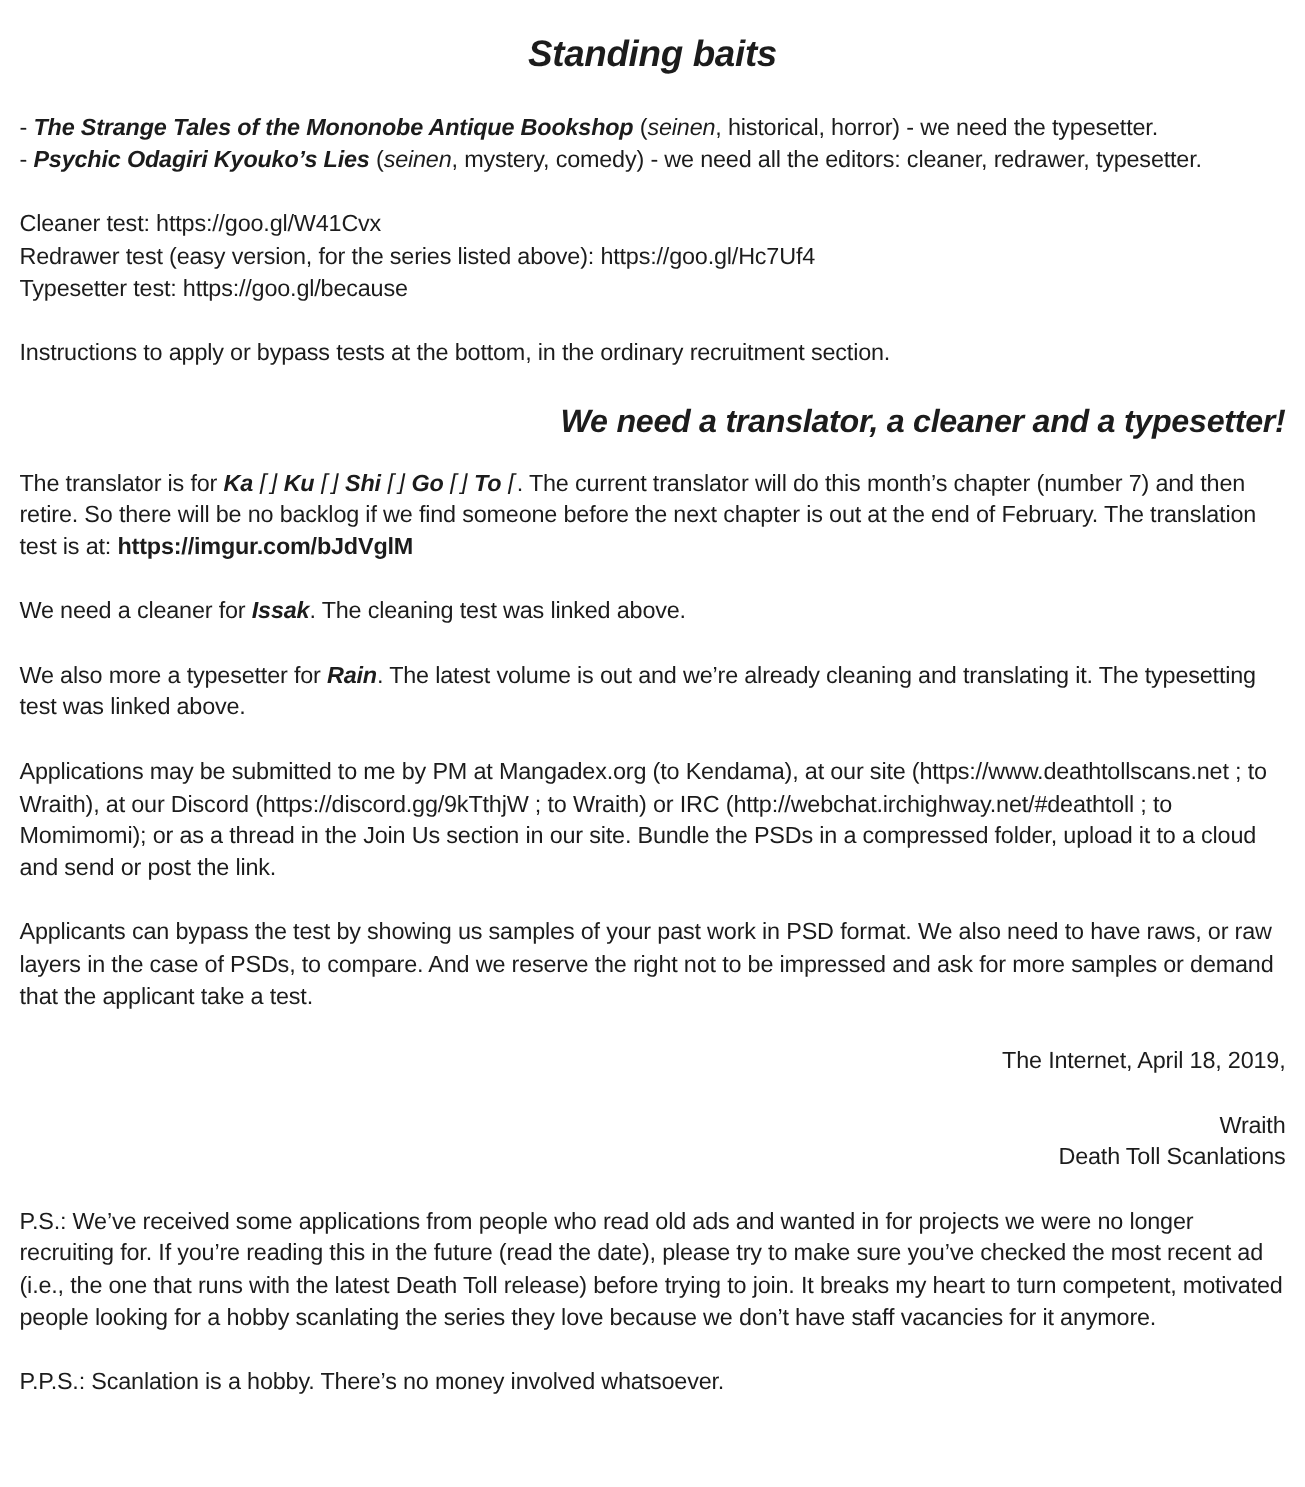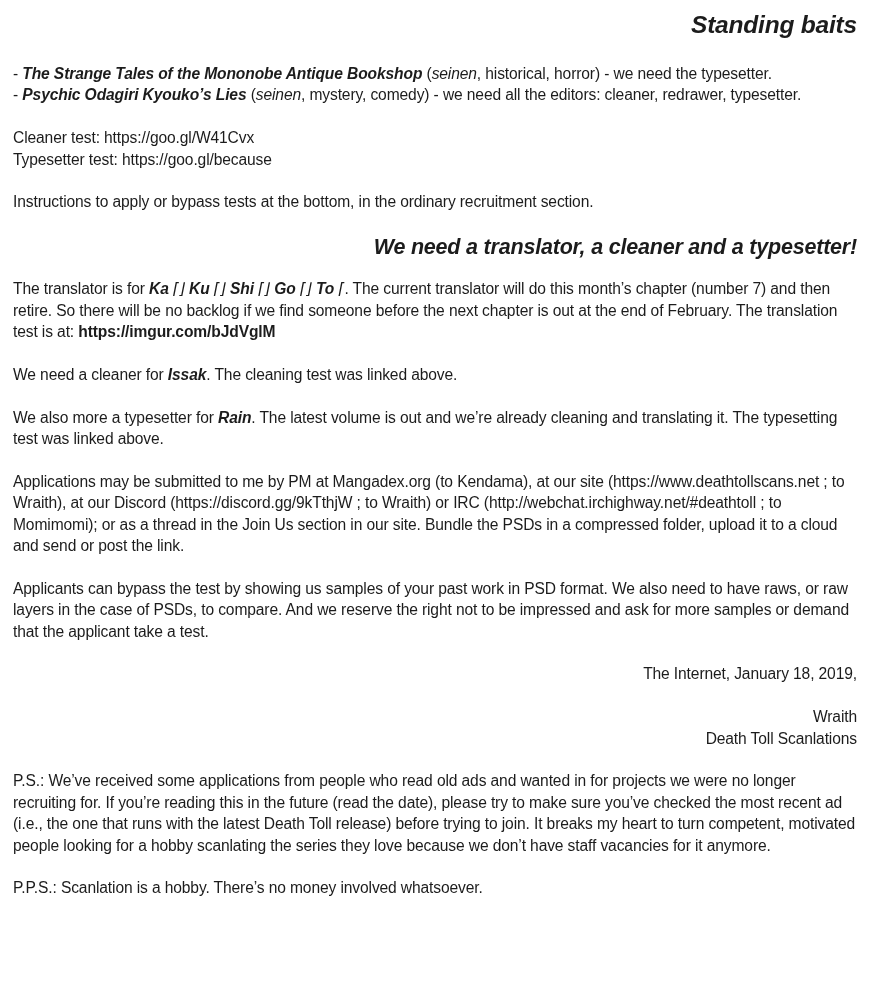--- a/index.html
+++ b/index.html
@@ -11,22 +11,22 @@
     padding: 6px 13px 0 13px;
     overflow: hidden;
     background: #ffffff;
     color: #1c1c1c;
     font-family: "Liberation Sans", "DejaVu Sans", sans-serif;
     font-size: 15.6px;
     line-height: 21.4px;
     letter-spacing: -0.12px;
   }
   .doc-title {
-    margin: 4px 0 23px 0;
-    text-align: right;
+    margin: 16px 0 23px 0;
+    text-align: center;
     font-size: 24.5px;
     line-height: 30px;
     font-weight: bold;
     font-style: italic;
     letter-spacing: -0.2px;
   }
   .section-heading {
     margin: 17px 0 18px 0;
     text-align: right;
     font-size: 21.5px;
@@ -51,38 +51,39 @@
   <h1 class="doc-title">Standing baits</h1>
 
 
   <div class="block">
     <span class="line"><span>- </span><span class="run-bi">The Strange Tales of the Mononobe Antique Bookshop</span><span> (</span><span class="run-i">seinen</span><span>, historical, horror) - we need the typesetter.</span></span>
     <span class="line"><span>- </span><span class="run-bi">Psychic Odagiri Kyouko’s Lies</span><span> (</span><span class="run-i">seinen</span><span>, mystery, comedy) - we need all the editors: cleaner, redrawer, typesetter.</span></span>
   </div>
 
   <div class="block">
     <span class="line">Cleaner test: https://goo.gl/W41Cvx</span>
+    <span class="line">Redrawer test (easy version, for the series listed above): https://goo.gl/Hc7Uf4</span>
     <span class="line">Typesetter test: https://goo.gl/because</span>
   </div>
 
   <p>Instructions to apply or bypass tests at the bottom, in the ordinary recruitment section.</p>
 
   <h2 class="section-heading">We need a translator, a cleaner and a typesetter!</h2>
 
   <p><span>The translator is for </span><span class="run-bi">Ka </span><span class="run-i">⌈⌋ </span><span class="run-bi">Ku </span><span class="run-i">⌈⌋ </span><span class="run-bi">Shi </span><span class="run-i">⌈⌋ </span><span class="run-bi">Go </span><span class="run-i">⌈⌋ </span><span class="run-bi">To </span><span class="run-i">⌈</span><span>. The current translator will do this month’s chapter (number 7) and then retire. So there will be no backlog if we find someone before the next chapter is out at the end of February. The translation test is at: </span><span class="run-b">https://imgur.com/bJdVglM</span></p>
 
   <p><span>We need a cleaner for </span><span class="run-bi">Issak</span><span>. The cleaning test was linked above.</span></p>
 
   <p><span>We also more a typesetter for </span><span class="run-bi">Rain</span><span>. The latest volume is out and we’re already cleaning and translating it. The typesetting test was linked above.</span></p>
 
   <p>Applications may be submitted to me by PM at Mangadex.org (to Kendama), at our site (https://www.deathtollscans.net ; to Wraith), at our Discord (https://discord.gg/9kTthjW ; to Wraith) or IRC (http://webchat.irchighway.net/#deathtoll ; to Momimomi); or as a thread in the Join Us section in our site. Bundle the PSDs in a compressed folder, upload it to a cloud and send or post the link.</p>
 
   <p>Applicants can bypass the test by showing us samples of your past work in PSD format. We also need to have raws, or raw layers in the case of PSDs, to compare. And we reserve the right not to be impressed and ask for more samples or demand that the applicant take a test.</p>
 
-  <p class="right">The Internet, January 18, 2019,</p>
+  <p class="right">The Internet, April 18, 2019,</p>
 
   <div class="block right">
     <span class="line">Wraith</span>
     <span class="line">Death Toll Scanlations</span>
   </div>
 
   <p>P.S.: We’ve received some applications from people who read old ads and wanted in for projects we were no longer recruiting for. If you’re reading this in the future (read the date), please try to make sure you’ve checked the most recent ad (i.e., the one that runs with the latest Death Toll release) before trying to join. It breaks my heart to turn competent, motivated people looking for a hobby scanlating the series they love because we don’t have staff vacancies for it anymore.</p>
 
   <p>P.P.S.: Scanlation is a hobby. There’s no money involved whatsoever.</p>
 

